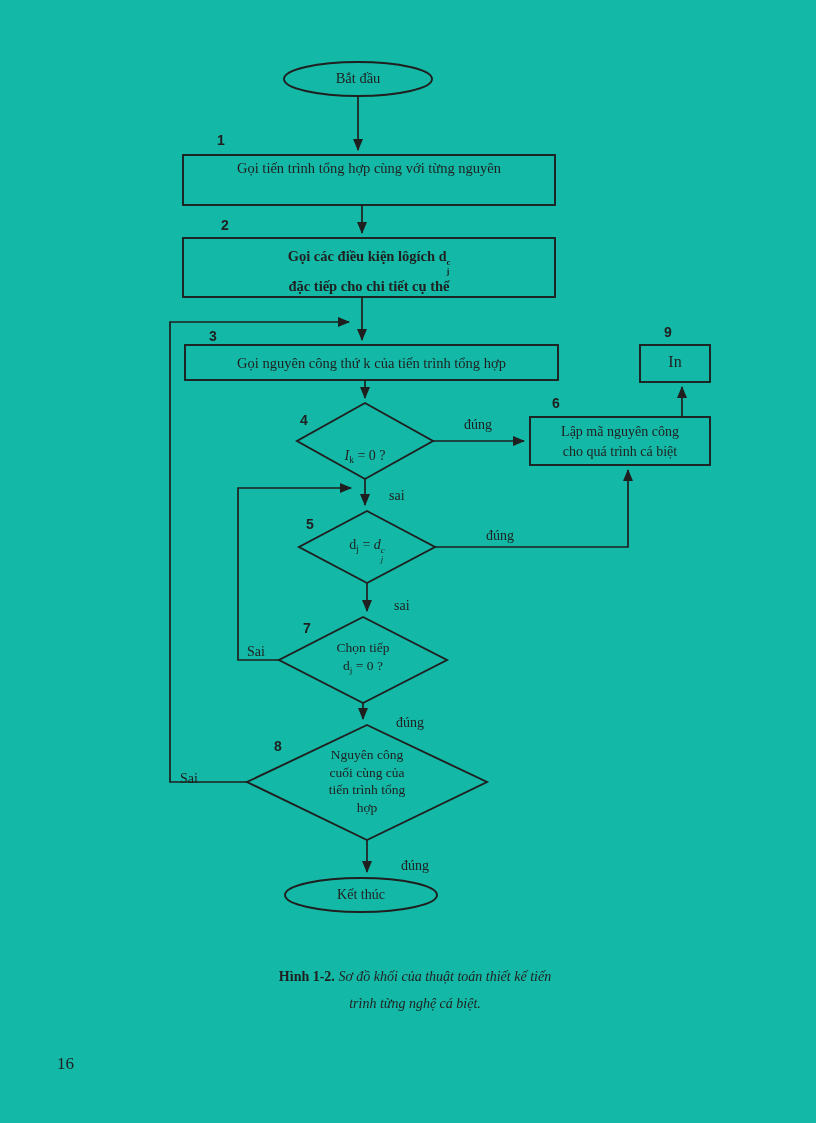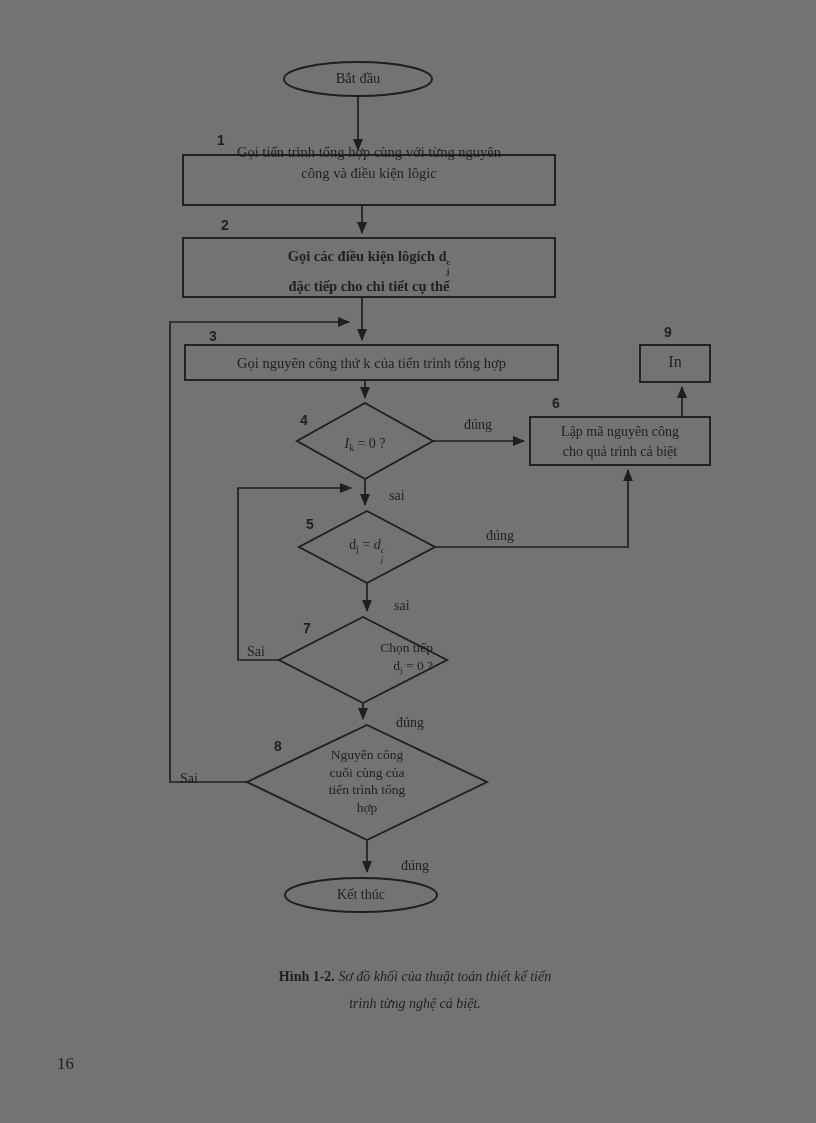--- a/index.html
+++ b/index.html
@@ -1,20 +1,20 @@
 <!DOCTYPE html>
 <html><head>
 <meta charset="utf-8">
 <style>
   html,body{margin:0;padding:0;background:#e8e8e8;}
   .page{
     position:relative;
     width:816px;height:1123px;
     margin:0 auto;
-    background:#737373;
+    background:#14b8a6;
     font-family:"Liberation Serif","DejaVu Serif",serif;
     color:#1f1f1f;
     overflow:hidden;
   }
   svg.layer{position:absolute;left:0;top:0;}
   .t{position:absolute;color:#1f1f1f;}
   .center{text-align:center;}
   .num{
     font-family:"Liberation Sans","DejaVu Sans",sans-serif;
     font-weight:700;font-size:14px;
@@ -73,57 +73,56 @@
       <line x1="367" y1="840" x2="367" y2="872" marker-end="url(#ah)"></line>
       <polyline points="279,660 238,660 238,488 351,488" marker-end="url(#ah)"></polyline>
       <polyline points="247,782 170,782 170,322 349,322" marker-end="url(#ah)"></polyline>
     </g>
   </svg>
 
   <div class="t center" style="left:288px;top:70px;width:140px;font-size:14.5px;">Bắt đầu</div>
   <div class="t center" style="left:291px;top:887px;width:140px;font-size:14px;">Kết thúc</div>
 
   <div class="t num" style="left:217px;top:132px;">1</div>
-  <div class="t center node-text" style="left:187px;top:142px;width:364px;">
+  <div class="t center node-text" style="left:187px;top:158px;width:364px;">
     <div>Gọi tiến trình tổng hợp cùng với từng nguyên</div>
-    <div>công và điều kiện lôgic</div>
   </div>
 
   <div class="t num" style="left:221px;top:217px;">2</div>
   <div class="t center node-text bold" style="left:187px;top:246px;width:364px;">
     <div><span>Gọi các điều kiện lôgích </span><span class="expr"><span>d</span><span class="supsub">
             <span class="ss-sup">c</span>
             <span class="ss-sub">j</span>
           </span></span></div>
     <div>đặc tiếp cho chi tiết cụ thể</div>
   </div>
 
   <div class="t num" style="left:209px;top:328px;">3</div>
   <div class="t center node-text" style="left:187px;top:353px;width:369px;">Gọi nguyên công thứ k của tiến trình tổng hợp</div>
 
   <div class="t num" style="left:300px;top:412px;">4</div>
-  <div class="t center expr" style="left:315px;top:436px;width:100px;"><i>I</i><sub>k</sub><span> = 0 ?</span></div>
+  <div class="t center expr" style="left:315px;top:448px;width:100px;"><i>I</i><sub>k</sub><span> = 0 ?</span></div>
 
   <div class="t num" style="left:552px;top:395px;">6</div>
   <div class="t center" style="left:532px;top:422px;width:176px;font-size:14px;line-height:20px;">
     <div>Lập mã nguyên công</div>
     <div>cho quá trình cá biệt</div>
   </div>
 
   <div class="t num" style="left:664px;top:324px;">9</div>
   <div class="t center" style="left:645px;top:353px;width:60px;font-size:16px;">In</div>
 
   <div class="t num" style="left:306px;top:516px;">5</div>
   <div class="t center expr" style="left:302px;top:537px;width:130px;"><span>d</span><sub>j</sub><span> = </span><i>d</i><span class="supsub">
         <i class="ss-sup">c</i>
         <i class="ss-sub">j</i>
       </span></div>
 
   <div class="t num" style="left:303px;top:620px;">7</div>
-  <div class="t center small-text" style="left:293px;top:639px;width:140px;text-align:right;">
+  <div class="t center small-text" style="left:293px;top:639px;width:140px;">
     <div>Chọn tiếp</div>
     <div><span>d</span><sub>j</sub><span> = 0 ?</span></div>
   </div>
 
   <div class="t num" style="left:274px;top:738px;">8</div>
   <div class="t center small-text" style="left:287px;top:746px;width:160px;line-height:17.5px;">
     <div>Nguyên công</div>
     <div>cuối cùng của</div>
     <div>tiến trình tổng</div>
     <div>hợp</div>

